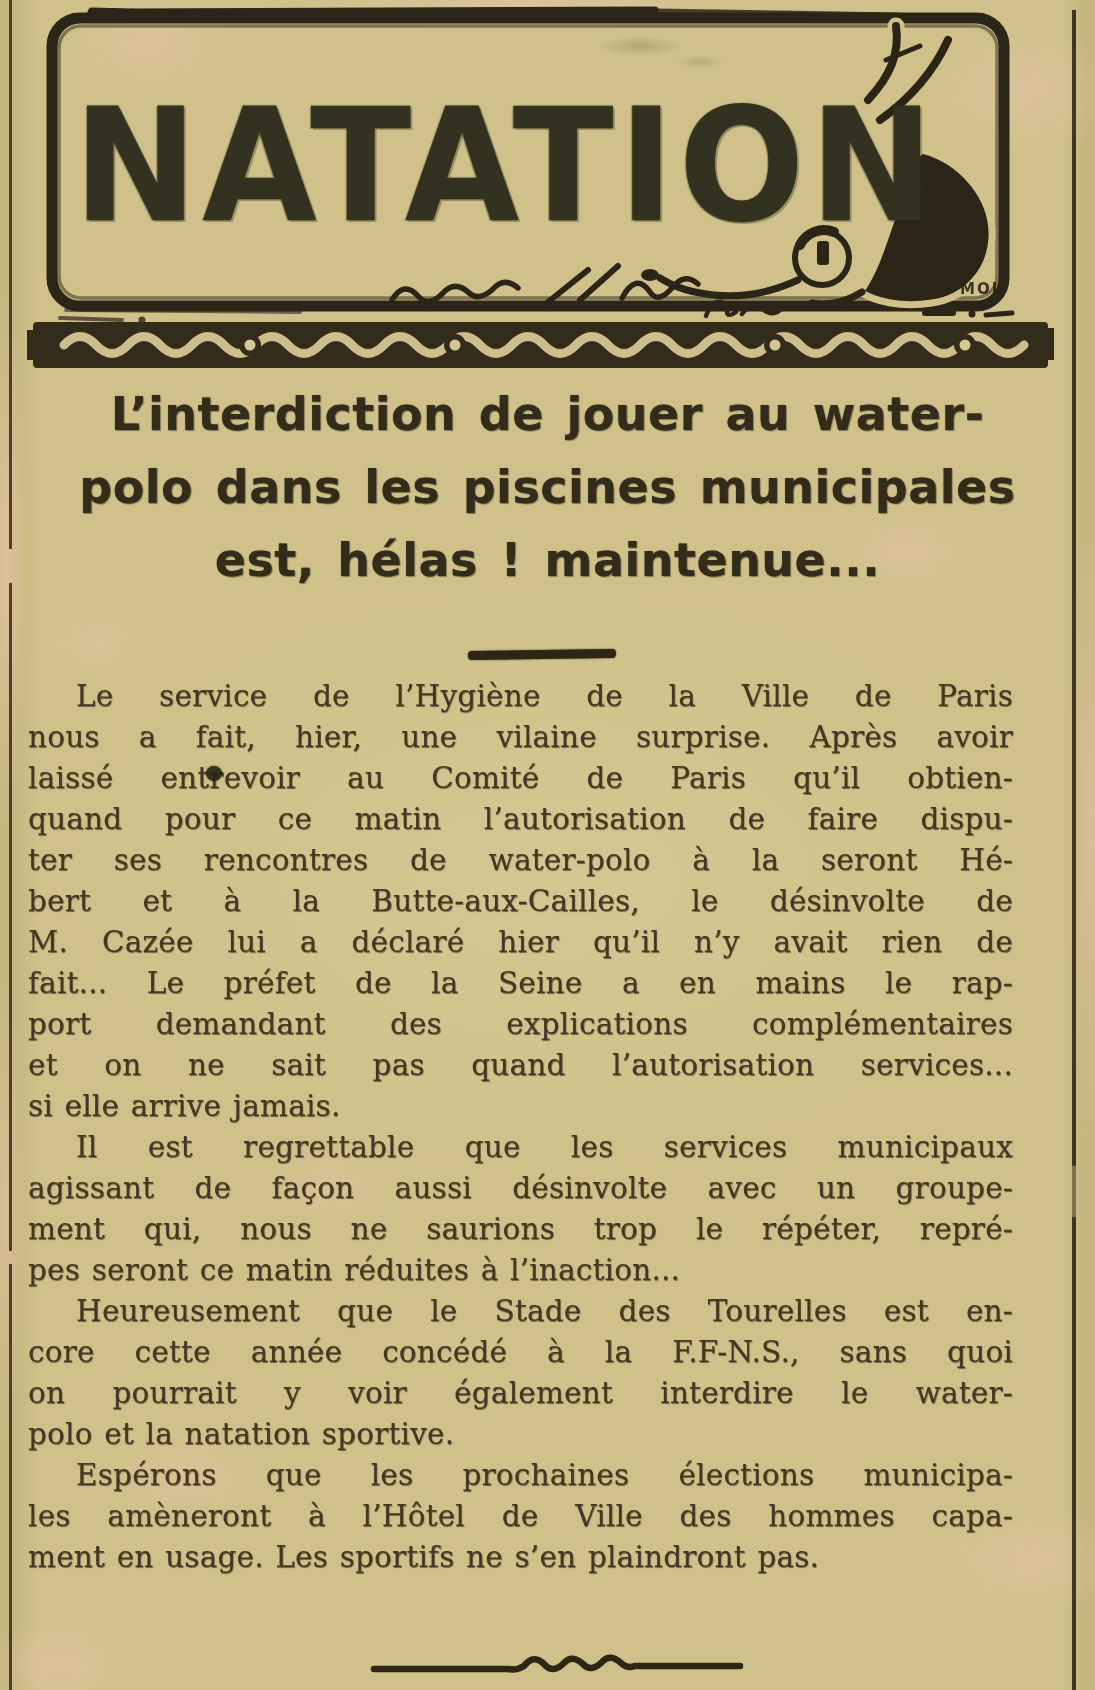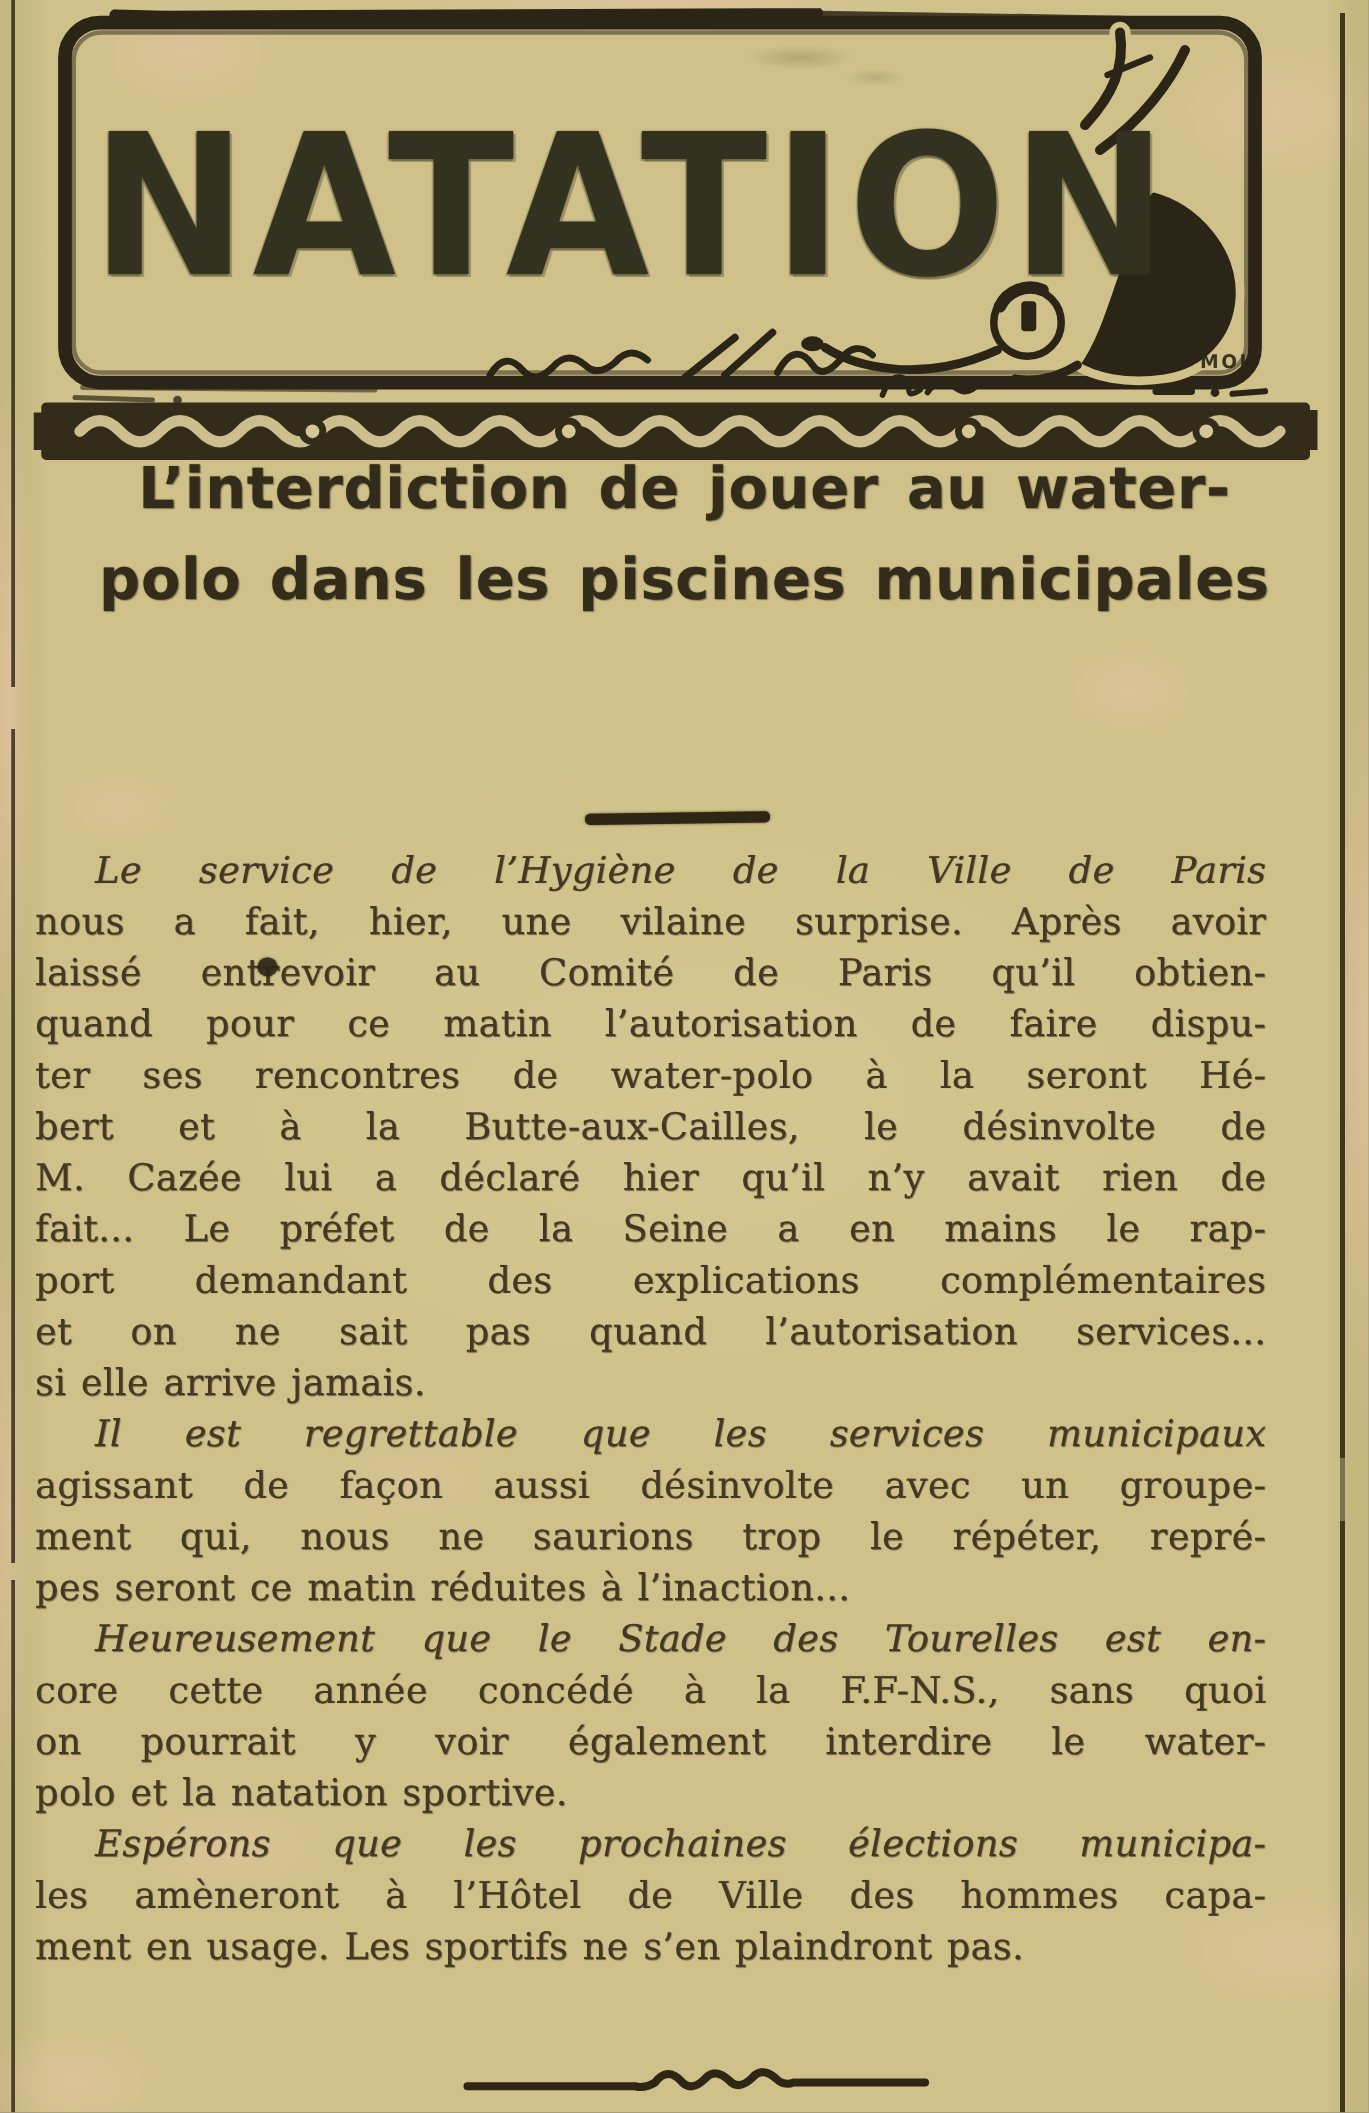--- a/index.html
+++ b/index.html
@@ -36,36 +36,36 @@
   .header-art{position:absolute;left:0;top:0;}
   .masthead-title{
     position:absolute;left:70px;top:86px;width:872px;
     text-align:center;
     font-family:"DejaVu Sans","Liberation Sans",sans-serif;
     font-weight:700;font-size:148px;line-height:150px;
     letter-spacing:5px;color:#33311f;
     transform:scaleY(1.06);transform-origin:top center;
     text-shadow:2px 2px 0 rgba(50,46,28,.30), -1px 1px 1px rgba(50,46,28,.35), 0 0 2px rgba(60,55,30,.4);
   }
-  .headline{position:absolute;left:45px;top:354px;width:1005px;
+  .headline{position:absolute;left:45px;top:378px;width:1005px;
     font-family:"DejaVu Sans","Liberation Sans",sans-serif;font-weight:700;
     font-size:46px;line-height:73px;color:#342c1b;text-align:center;
     word-spacing:6px;letter-spacing:.5px;
     text-shadow:1px 1px 1px rgba(52,44,27,.45), 0 0 1px rgba(52,44,27,.6);}
   .headline-rule{position:absolute;left:468px;top:650px;width:148px;height:9px;
     background:#2e2615;border-radius:4px;transform:rotate(-.8deg);
     box-shadow:0 0 2px rgba(46,38,21,.8);}
   .article{position:absolute;left:28px;top:676px;width:985px;
     font-family:"DejaVu Serif","Liberation Serif",serif;
     font-size:29.5px;line-height:41px;color:#443723;
     letter-spacing:.2px;word-spacing:2px;
     text-shadow:.6px .6px .8px rgba(64,50,30,.65);}
   .para{margin:0;}
   .para .line{text-align:justify;text-align-last:justify;height:41px;overflow:visible;}
-  .para .line:first-child{text-indent:48px;font-style:italic;}
+  .para .line:first-child{text-indent:48px;}
   .para .line:last-child{text-align-last:left;}
   .ink-blot{position:absolute;left:206px;top:766px;width:16px;height:15px;border-radius:50%;
     background:#2b2517;opacity:.92;box-shadow:0 0 2px rgba(43,37,23,.9);}
   .end-rule{position:absolute;left:368px;top:1652px;}
 </style>
 </head>
 <body>
 
 <div class="page">
 
@@ -131,20 +131,21 @@
           <circle cx="965" cy="345" r="5.5" fill="#d5c794"></circle>
       </g>
     </g>
   </svg>
 
   <div class="masthead-title">NATATION</div>
 
   <div class="headline">
       <div class="headline-line">L’interdiction de jouer au water-</div>
       <div class="headline-line">polo dans les piscines municipales</div>
+      <div class="headline-line">est, hélas ! maintenue...</div>
     </div>
   <div class="headline-rule"></div>
 
   <div class="article">
       <div class="para">
         <div class="line">Le service de l’Hygiène de la Ville de Paris</div>
         <div class="line">nous a fait, hier, une vilaine surprise. Après avoir</div>
         <div class="line">laissé entrevoir au Comité de Paris qu’il obtien-</div>
         <div class="line">quand pour ce matin l’autorisation de faire dispu-</div>
         <div class="line">ter ses rencontres de water-polo à la seront Hé-</div>

